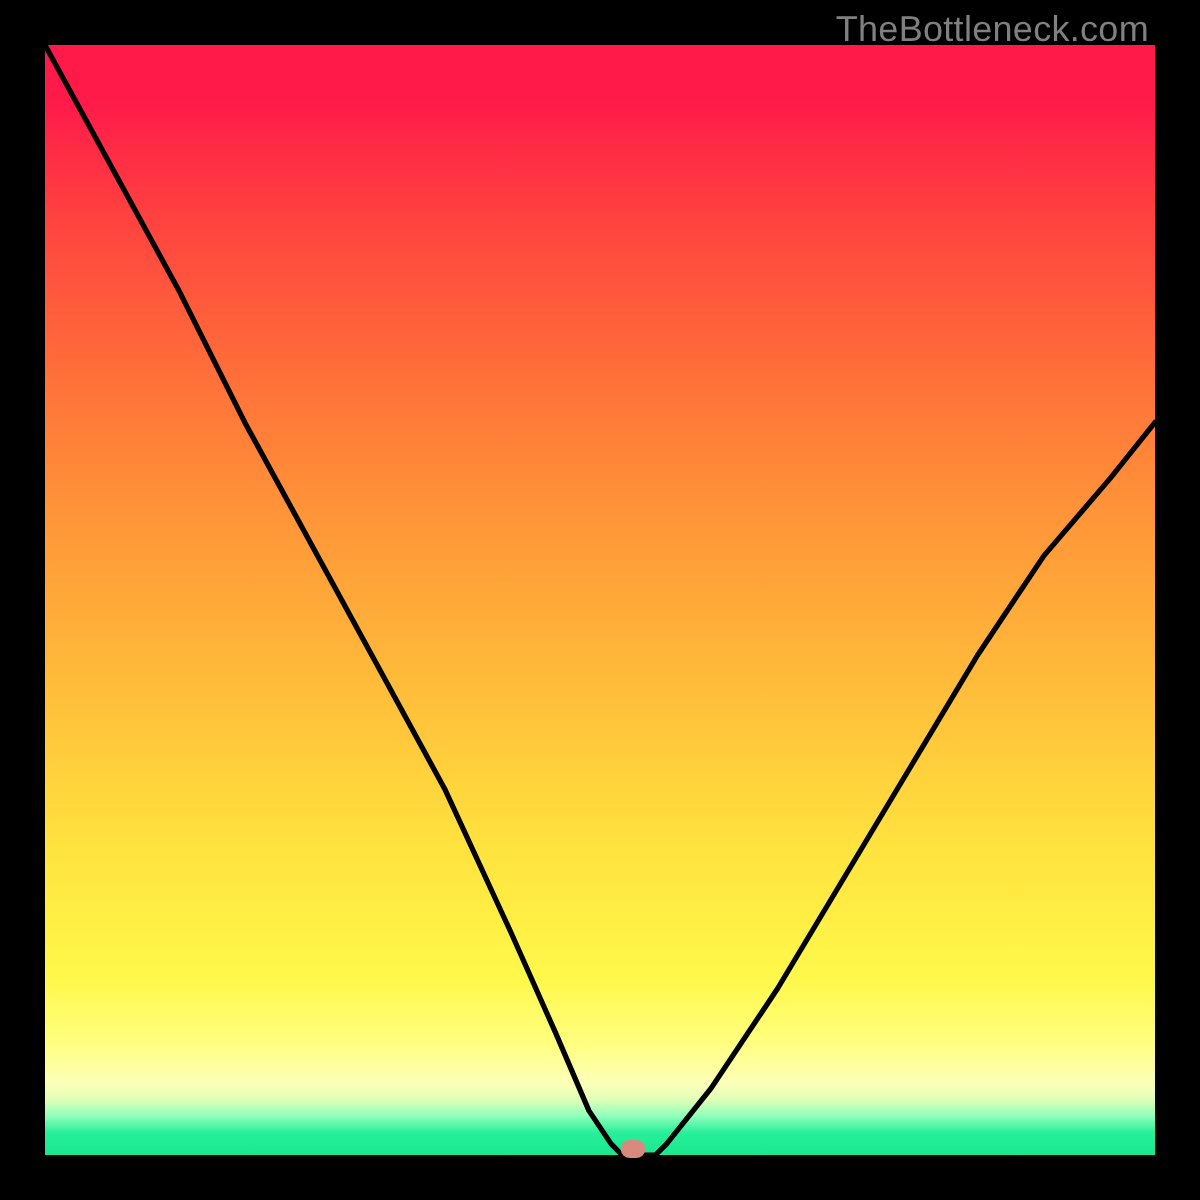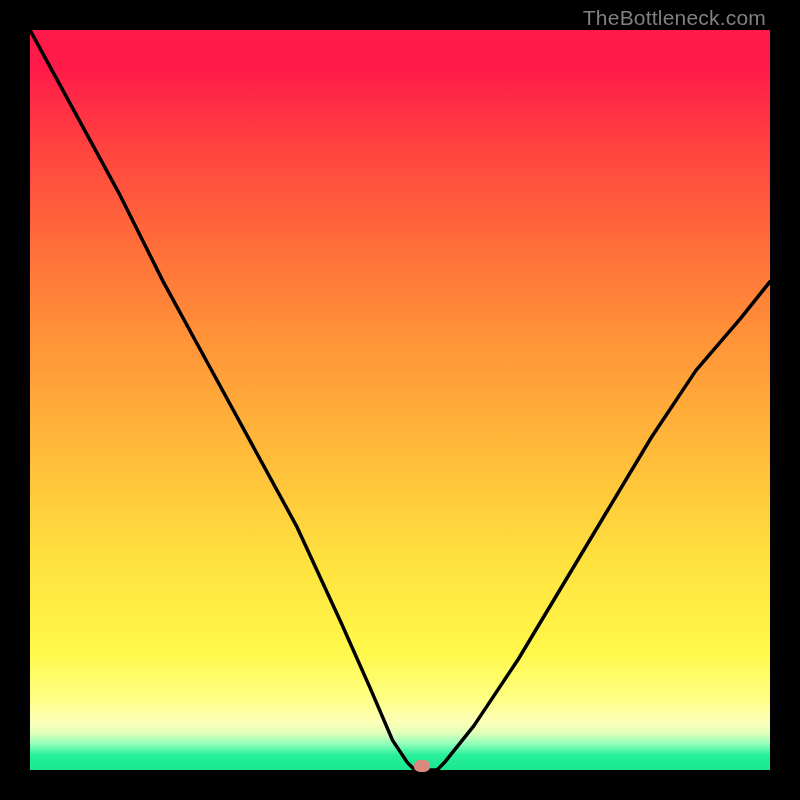--- a/index.html
+++ b/index.html
@@ -37,21 +37,21 @@
       #27ef9a 98%,
       #19e88f 100%
     );
   }
   .watermark {
     position: absolute;
     top: 6px;
     right: 34px;
     color: #808080;
     font-family: Arial, Helvetica, sans-serif;
-    font-size: 21px;
+    font-size: 24px;
     font-weight: 500;
     letter-spacing: 0.2px;
   }
   svg.curve {
     position: absolute;
     left: 0;
     top: 0;
     width: 740px;
     height: 740px;
     pointer-events: none;

